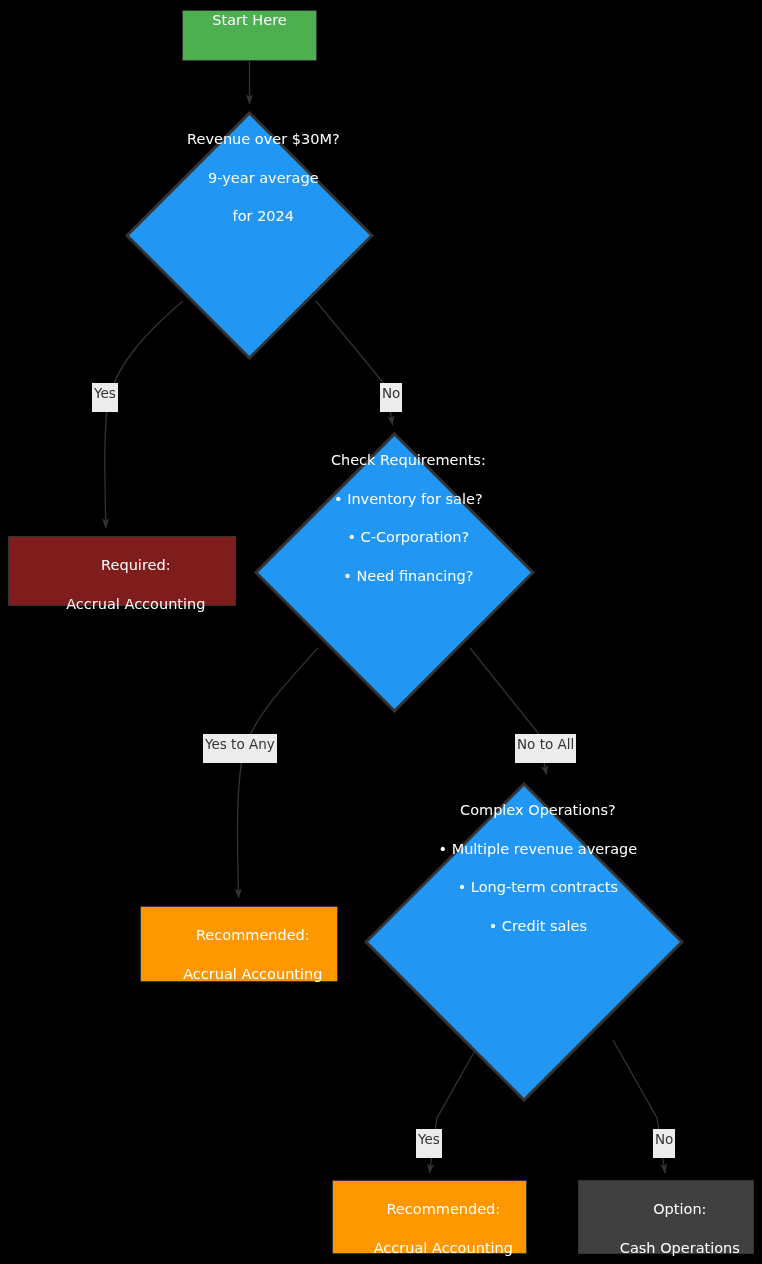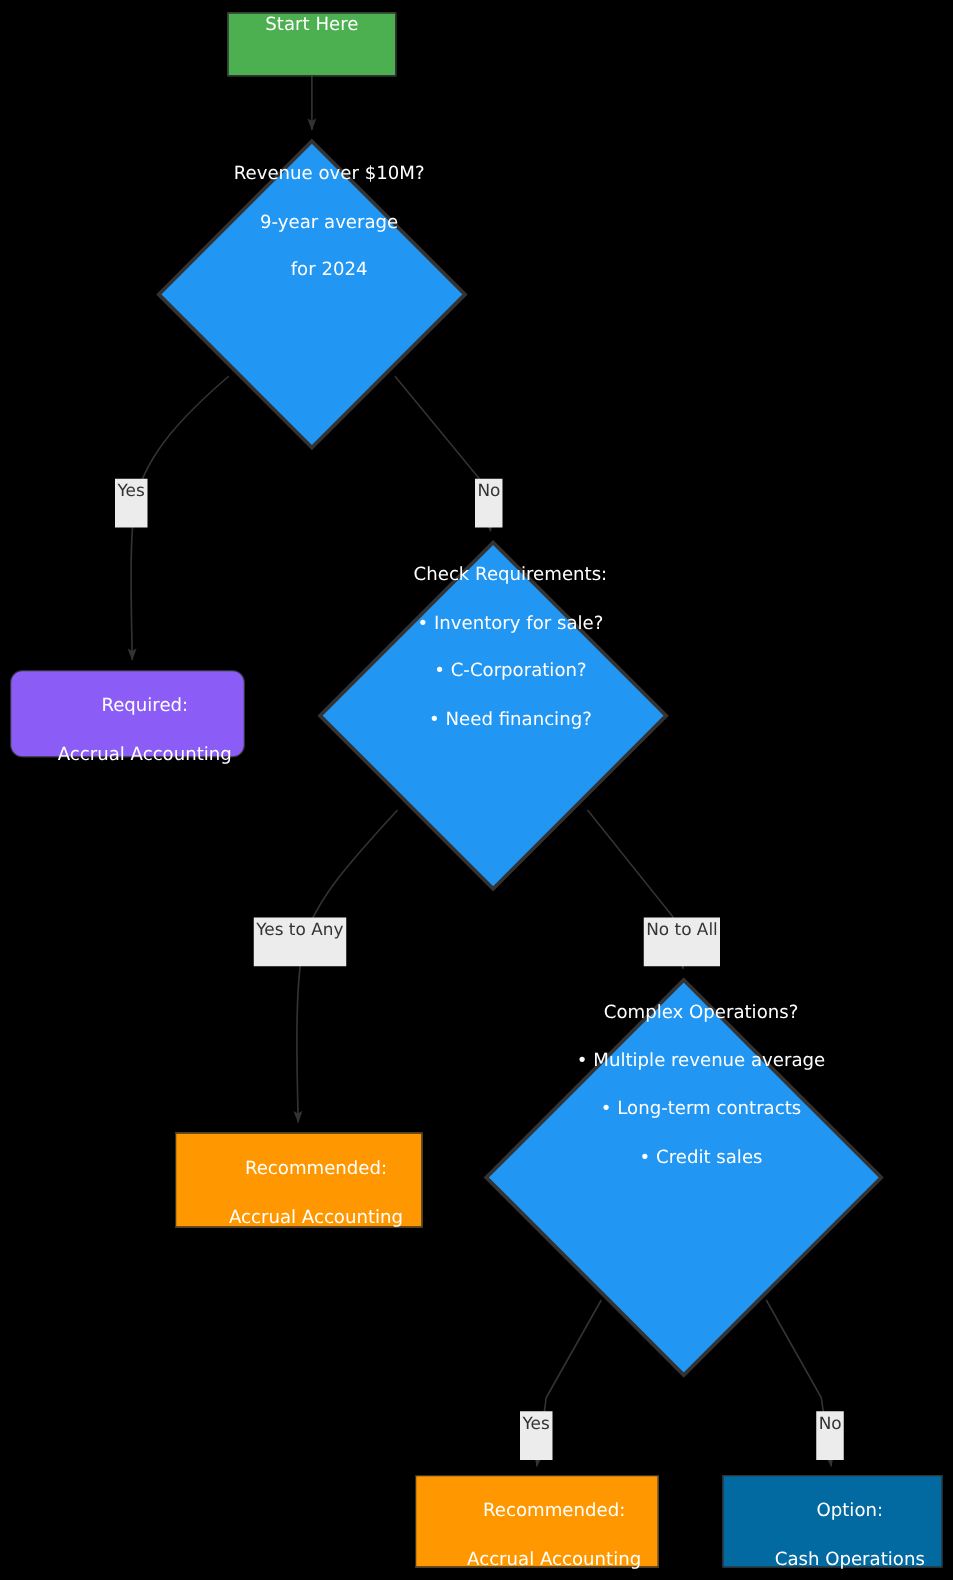--- a/index.html
+++ b/index.html
@@ -58,21 +58,21 @@
     width: 100%;
     text-align: center;
   }
   .edge-label {
     position: absolute;
     background: #ececec;
     color: #333333;
     font-size: 13.5px;
     font-family: "DejaVu Sans", "Liberation Sans", sans-serif;
     line-height: 1.45;
-    padding: 1px 2px 18px 2px;
+    padding: 1px 2px 8px 2px;
     white-space: nowrap;
     box-sizing: border-box;
   }
 </style>
 </head>
 <body>
 
 <div id="canvas">
 
   <svg class="edge-layer" width="762" height="1264" viewBox="0 0 762 1264">
@@ -99,27 +99,27 @@
 
   <div class="node rect-node" style="left:182px; top:10px; width:135px; height:51px; background:#4CAF50;">
     <span>Start Here</span>
   </div>
 
   <div class="node diamond-node" style="left:125px; top:111px; width:249px; height:249px;">
     <svg class="diamond-shape" viewBox="0 0 249 249" preserveAspectRatio="none">
       <polygon points="124.5,2 247,124.5 124.5,247 2,124.5" fill="#2196F3" stroke="#333333" stroke-width="3"></polygon>
     </svg>
     <span class="diamond-label">
-      <span>Revenue over $10M?</span><br>
+      <span>Revenue over $30M?</span><br>
       <span>9-year average</span><br>
       <span>for 2024</span>
     </span>
   </div>
 
-  <div class="node rect-node" style="left:8px; top:536px; width:188px; height:70px; background:#8b5cf6;border-radius:10px;">
+  <div class="node rect-node" style="left:8px; top:536px; width:228px; height:70px; background:#7f1d1d;">
     <span class="diamond-label">
       <span>Required:</span><br>
       <span>Accrual Accounting</span>
     </span>
   </div>
 
   <div class="node diamond-node" style="left:254px; top:432px; width:281px; height:281px;">
     <svg class="diamond-shape" viewBox="0 0 281 281" preserveAspectRatio="none">
       <polygon points="140.5,2 279,140.5 140.5,279 2,140.5" fill="#2196F3" stroke="#333333" stroke-width="3"></polygon>
     </svg>
@@ -131,40 +131,40 @@
     </span>
   </div>
 
   <div class="node rect-node" style="left:140px; top:906px; width:198px; height:76px; background:#FF9800;">
     <span class="diamond-label">
       <span>Recommended:</span><br>
       <span>Accrual Accounting</span>
     </span>
   </div>
 
-  <div class="node diamond-node" style="left:387px; top:782px; width:320px; height:320px;">
+  <div class="node diamond-node" style="left:364px; top:782px; width:320px; height:320px;">
     <svg class="diamond-shape" viewBox="0 0 320 320" preserveAspectRatio="none">
       <polygon points="160,2 318,160 160,318 2,160" fill="#2196F3" stroke="#333333" stroke-width="3"></polygon>
     </svg>
     <span class="diamond-label">
       <span>Complex Operations?</span><br>
       <span>• Multiple revenue average</span><br>
       <span>• Long-term contracts</span><br>
       <span>• Credit sales</span>
     </span>
   </div>
 
   <div class="node rect-node" style="left:332px; top:1180px; width:195px; height:74px; background:#FF9800;">
     <span class="diamond-label">
       <span>Recommended:</span><br>
       <span>Accrual Accounting</span>
     </span>
   </div>
 
-  <div class="node rect-node" style="left:578px; top:1180px; width:176px; height:74px; background:#0369a1;">
+  <div class="node rect-node" style="left:578px; top:1180px; width:176px; height:74px; background:#404040;">
     <span class="diamond-label">
       <span>Option:</span><br>
       <span>Cash Operations</span>
     </span>
   </div>
 
   <div class="edge-label" style="left:92px; top:383px;">Yes</div>
 
   <div class="edge-label" style="left:380px; top:383px;">No</div>
 

